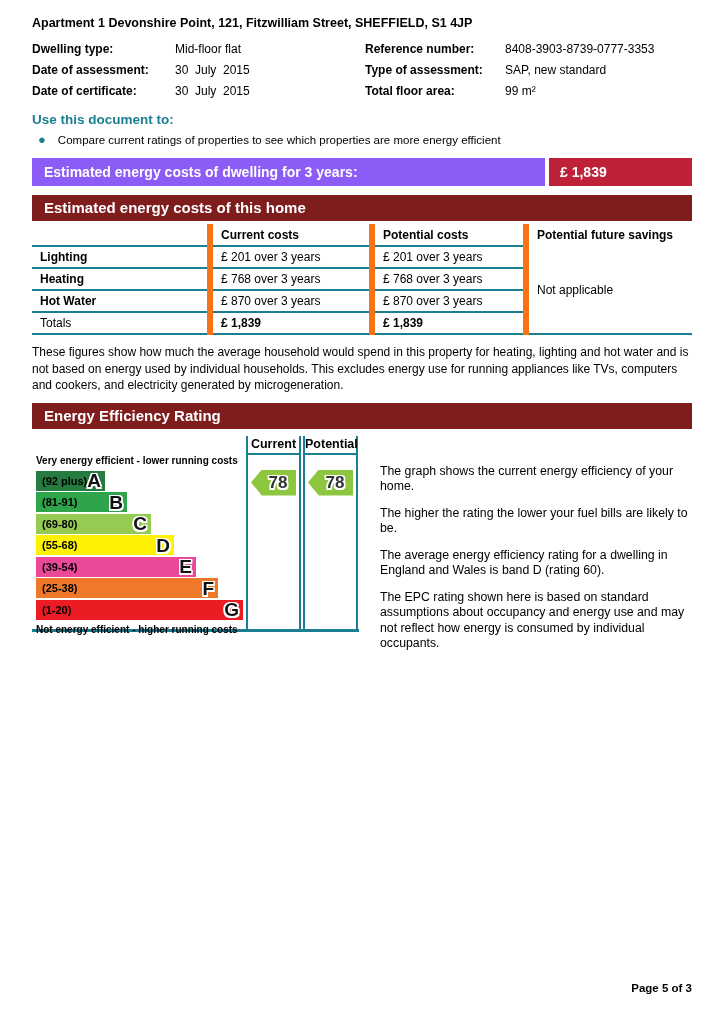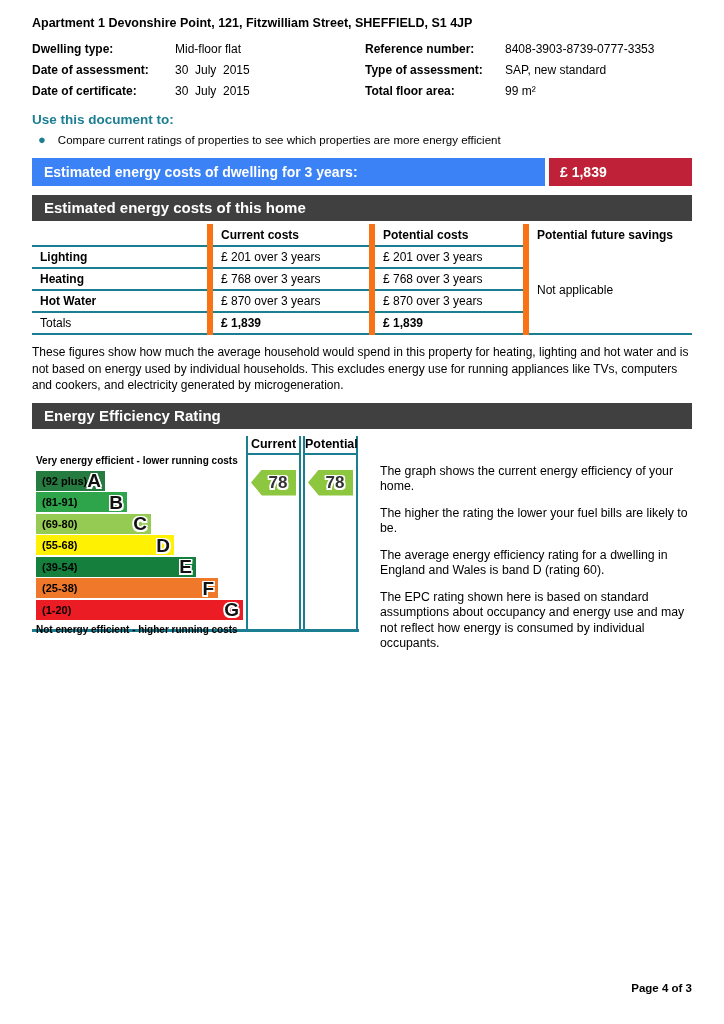--- a/index.html
+++ b/index.html
@@ -32,26 +32,26 @@
   .details-col.right .lbl { width: 140px; }
   .detail-row .val { white-space: pre; }
 
   
   .use-doc-heading { margin-top: 10px; color: #1b7e91; font-size: 13.5px; font-weight: bold; }
   .bullet-row { margin-top: 7px; display: flex; font-size: 11.5px; }
   .bullet-dot { color: #1b7e91; font-size: 13px; margin: -2px 12px 0 6px; }
 
   
   .cost-banner { margin-top: 11px; display: flex; height: 28px; color: #fff; font-weight: bold; font-size: 14px; }
-  .cost-banner .cb-label { flex: 1; background: #3b82f6; line-height: 28px; padding-left: 12px; }
+  .cost-banner .cb-label { flex: 1; background: #8b5cf6; line-height: 28px; padding-left: 12px; }
   .cost-banner .cb-value { width: 143px; margin-left: 4px; background: #bf2238; line-height: 28px; padding-left: 11px; }
 
   
   .section-banner {
-    margin-top: 9px; height: 26px; background: #404040; color: #fff;
+    margin-top: 9px; height: 26px; background: #7f1d1d; color: #fff;
     font-size: 15px; font-weight: bold; line-height: 26px; padding-left: 12px;
   }
 
   
   table.costs { margin-top: 3px; width: 660px; border-collapse: collapse; font-size: 12px; table-layout: fixed; }
   table.costs col.c1 { width: 178px; } table.costs col.c2 { width: 162px; }
   table.costs col.c3 { width: 154px; } table.costs col.c4 { width: 166px; }
   table.costs th, table.costs td { text-align: left; font-weight: normal; padding: 3px 8px; height: 22px; }
   table.costs .b { font-weight: bold; }
   .bl { border-left: 6px solid #f97316; }
@@ -206,21 +206,21 @@
             <span class="letter">B</span>
           </div>
           <div class="band band-c" style="background: rgb(149, 202, 83);">
             <span class="range">(69-80)</span>
             <span class="letter">C</span>
           </div>
           <div class="band band-d" style="background: rgb(254, 241, 2);">
             <span class="range">(55-68)</span>
             <span class="letter">D</span>
           </div>
-          <div class="band band-e" style="background: #15803d;">
+          <div class="band band-e" style="background: #ec4899;">
             <span class="range">(39-54)</span>
             <span class="letter">E</span>
           </div>
           <div class="band band-f" style="background: rgb(240, 120, 42);">
             <span class="range">(25-38)</span>
             <span class="letter">F</span>
           </div>
           <div class="band band-g" style="background: rgb(236, 28, 36);">
             <span class="range">(1-20)</span>
             <span class="letter">G</span>
@@ -246,14 +246,14 @@
 
       <div class="rating-text">
         <p>The graph shows the current energy efficiency of your home.</p>
         <p>The higher the rating the lower your fuel bills are likely to be.</p>
         <p>The average energy efficiency rating for a dwelling in England and Wales is band D (rating 60).</p>
         <p>The EPC rating shown here is based on standard assumptions about occupancy and energy use and may not reflect how energy is consumed by individual occupants.</p>
       </div>
     </div>
   </div>
 
-  <div class="page-footer">Page 4 of 3</div>
+  <div class="page-footer">Page 5 of 3</div>
 </div>
 
 </body></html>

